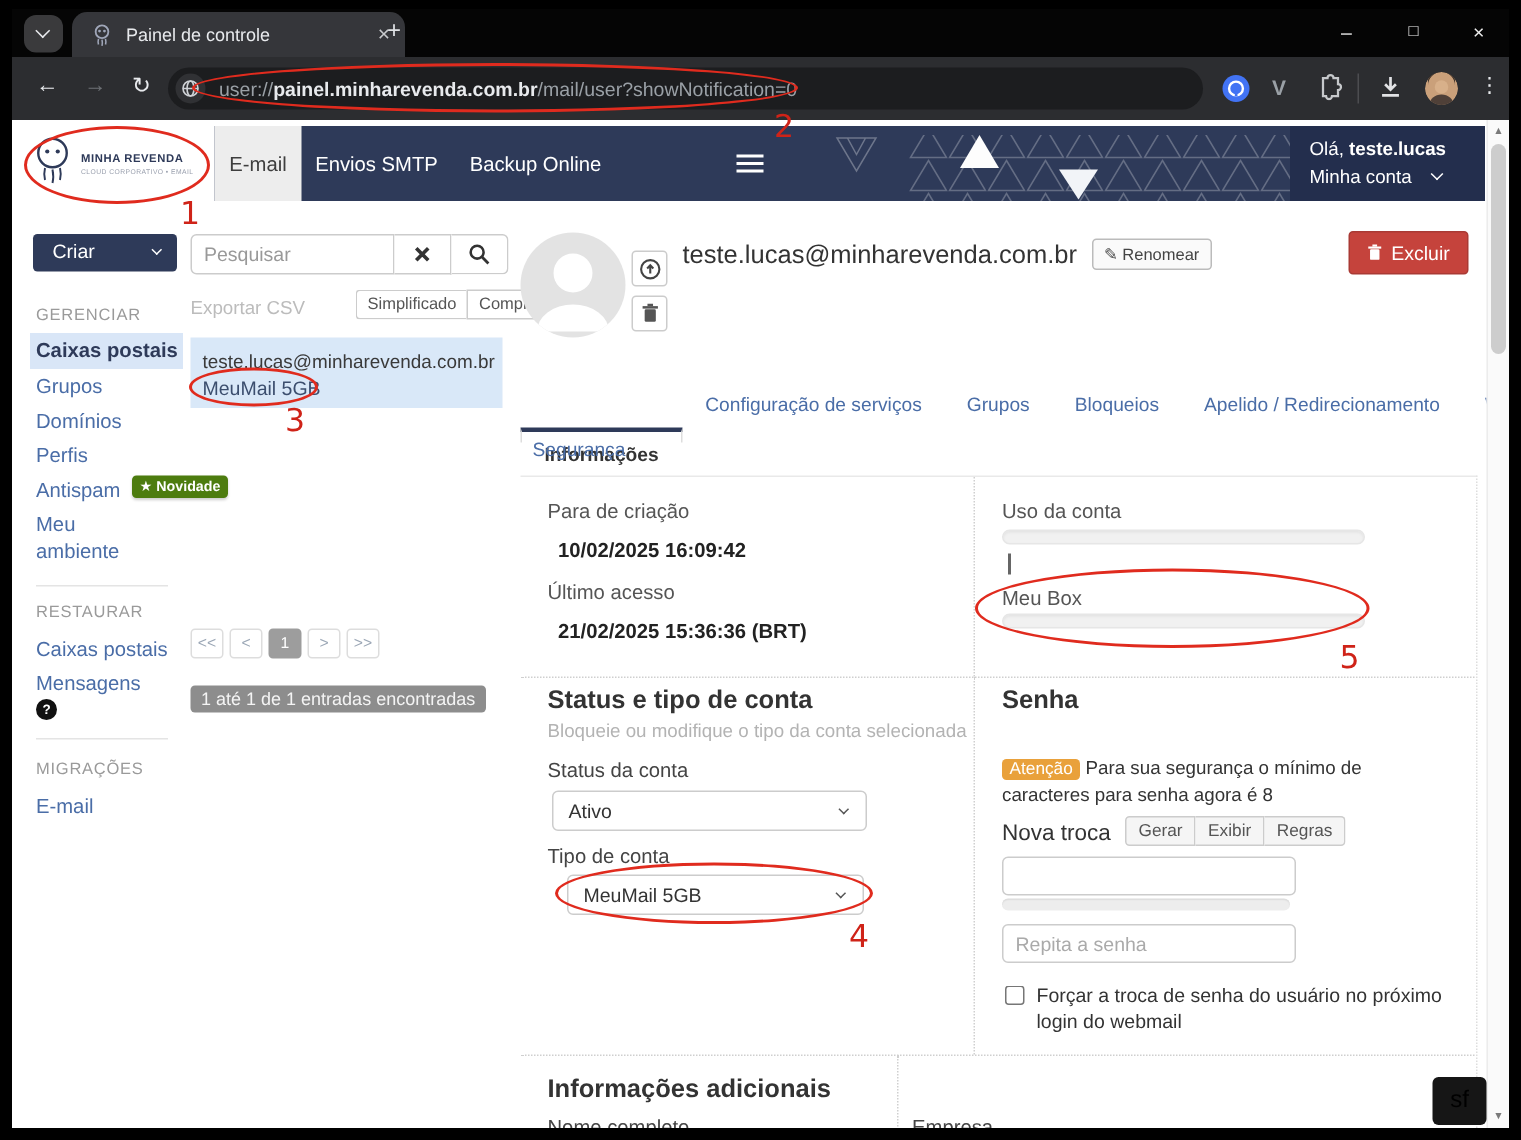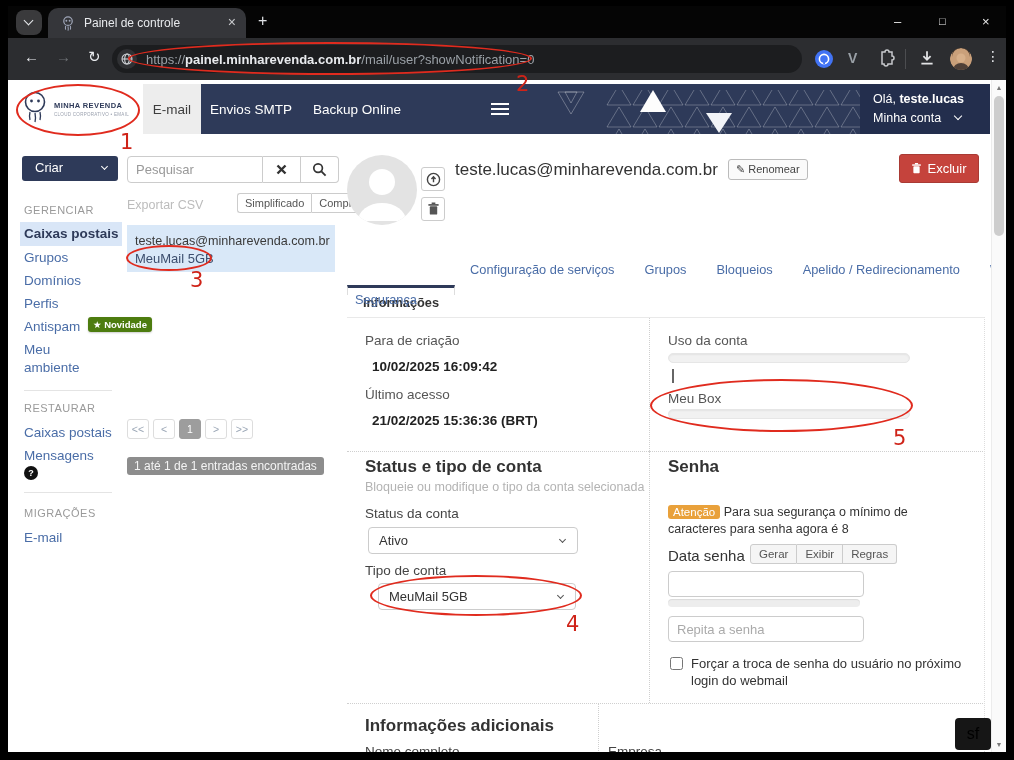--- a/index.html
+++ b/index.html
@@ -6,21 +6,21 @@
   html,body { width:1014px; height:760px; }
   body { background:#000; font-family:"Liberation Sans","DejaVu Sans",sans-serif; overflow:hidden; }
   .abs { position:absolute; }
   .window { position:relative; width:1014px; height:760px; background:#000; }
 
   
   .tabstrip { left:8px; top:6px; width:998px; height:32px; background:#050505; }
   .tab-search { left:8px; top:4px; width:26px; height:25px; background:#3a3a3c; border-radius:8px; }
   .chev { display:inline-block; width:7px; height:7px; border-right:1.6px solid #e8eaed; border-bottom:1.6px solid #e8eaed; transform:rotate(45deg); }
   .tab-search .chev { position:absolute; left:9px; top:7px; }
-  .tab { left:40px; top:2px; width:198px; height:30px; background:#35363a; border-radius:10px 10px 0 0; color:#e8eaed; font-size:12px; }
+  .tab { left:40px; top:2px; width:222px; height:30px; background:#35363a; border-radius:10px 10px 0 0; color:#e8eaed; font-size:12px; }
   .tab-title { position:absolute; left:36px; top:8px; color:#e8eaed; }
   .tab-close { position:absolute; right:10px; top:6px; color:#c8cacd; font-size:14px; }
   .newtab { left:250px; top:6px; color:#dfe1e4; font-size:16px; }
   .winbtn { top:8px; color:#ececec; font-size:13px; }
   .urlrow { left:8px; top:38px; width:998px; height:42px; background:#2c2d30; }
   .navbtn { top:10px; font-size:15px; color:#e8eaed; }
   .urlbar { left:104px; top:7px; width:690px; height:28px; background:#1c1d1f; border-radius:14px; display:flex; align-items:center; }
   .globe-wrap { width:20px; height:20px; border-radius:50%; background:#303134; margin-left:5px; display:flex; align-items:center; justify-content:center; }
   .urltext { margin-left:9px; font-size:13px; color:#9aa0a6; white-space:nowrap; }
   .urltext b { color:#e8eaed; font-weight:bold; }
@@ -151,21 +151,21 @@
     <span class="abs navbtn" style="left:48px;color:#6e7175">→</span>
     <span class="abs navbtn" style="left:80px">↻</span>
     <div class="abs urlbar">
       <span class="globe-wrap">
         <svg width="12" height="12" viewBox="0 0 12 12">
           <circle cx="6" cy="6" r="5" fill="none" stroke="#cfd2d6" stroke-width="1.1"></circle>
           <line x1="1" y1="6" x2="11" y2="6" stroke="#cfd2d6" stroke-width="1.1"></line>
           <ellipse cx="6" cy="6" rx="2.3" ry="5" fill="none" stroke="#cfd2d6" stroke-width="1.1"></ellipse>
         </svg>
       </span>
-      <span class="urltext"><span>https://</span><b>painel.minharevenda.com.br</b><span>/mail/user?showNotification=0</span></span>
+      <span class="urltext"><span>user://</span><b>painel.minharevenda.com.br</b><span>/mail/user?showNotification=0</span></span>
     </div>
     <svg class="abs toolicon" style="left:806px" width="20" height="20" viewBox="0 0 20 20">
       <circle cx="10" cy="10" r="9" fill="#4273f4"></circle>
       <circle cx="10" cy="10" r="4.6" fill="none" stroke="#fff" stroke-width="1.6"></circle>
       <rect x="9.2" y="12.2" width="1.8" height="3" fill="#4273f4"></rect>
     </svg>
     <span class="abs" style="left:840px;top:12px;color:#9aa0a6;font-weight:bold;font-size:14px">V</span>
     <svg class="abs toolicon" style="left:870px" width="18" height="18" viewBox="0 0 18 18">
       <path d="M4 3 h3 a2 2 0 0 1 4 0 h3 v4 a2 2 0 0 1 0 4 v4 h-4 a2 2 0 0 1 -4 0 h-2 z" fill="none" stroke="#c6c8cb" stroke-width="1.5"></path>
     </svg>
@@ -339,21 +339,21 @@
 
       <span class="abs h2" style="left:18px;top:139px">Status e tipo de conta</span>
       <span class="abs sub" style="left:18px;top:162px">Bloqueie ou modifique o tipo da conta selecionada</span>
       <span class="abs flabel" style="left:18px;top:188px;color:#444">Status da conta</span>
       <div class="abs selectbox" style="left:21px;top:209px;width:210px"><span>Ativo</span><span class="chev"></span></div>
       <span class="abs flabel" style="left:18px;top:245px;color:#444">Tipo de conta</span>
       <div class="abs selectbox" style="left:31px;top:265px;width:198px"><span>MeuMail 5GB</span><span class="chev"></span></div>
 
       <span class="abs h2" style="left:321px;top:139px">Senha</span>
       <p class="abs warn" style="left:321px;top:186px"><span class="wbadge">Atenção</span> <span>Para sua segurança o mínimo de caracteres para senha agora é 8</span></p>
-      <span class="abs" style="left:321px;top:229px;font-size:15px;color:#333">Data senha</span>
+      <span class="abs" style="left:321px;top:229px;font-size:15px;color:#333">Nova troca</span>
       <div class="abs seg-grp" style="left:403px;top:226px">
         <span>Gerar</span>
         <span>Exibir</span>
         <span>Regras</span>
       </div>
       <input class="abs txt-inp" style="left: 321px; top: 253px;" type="password">
       <div class="abs meter" style="left:321px;top:281px"></div>
       <input class="abs txt-inp" style="left: 321px; top: 298px;" placeholder="Repita a senha">
       <div class="abs chk-row" style="left:323px;top:337px">
         <input type="checkbox" style="">

